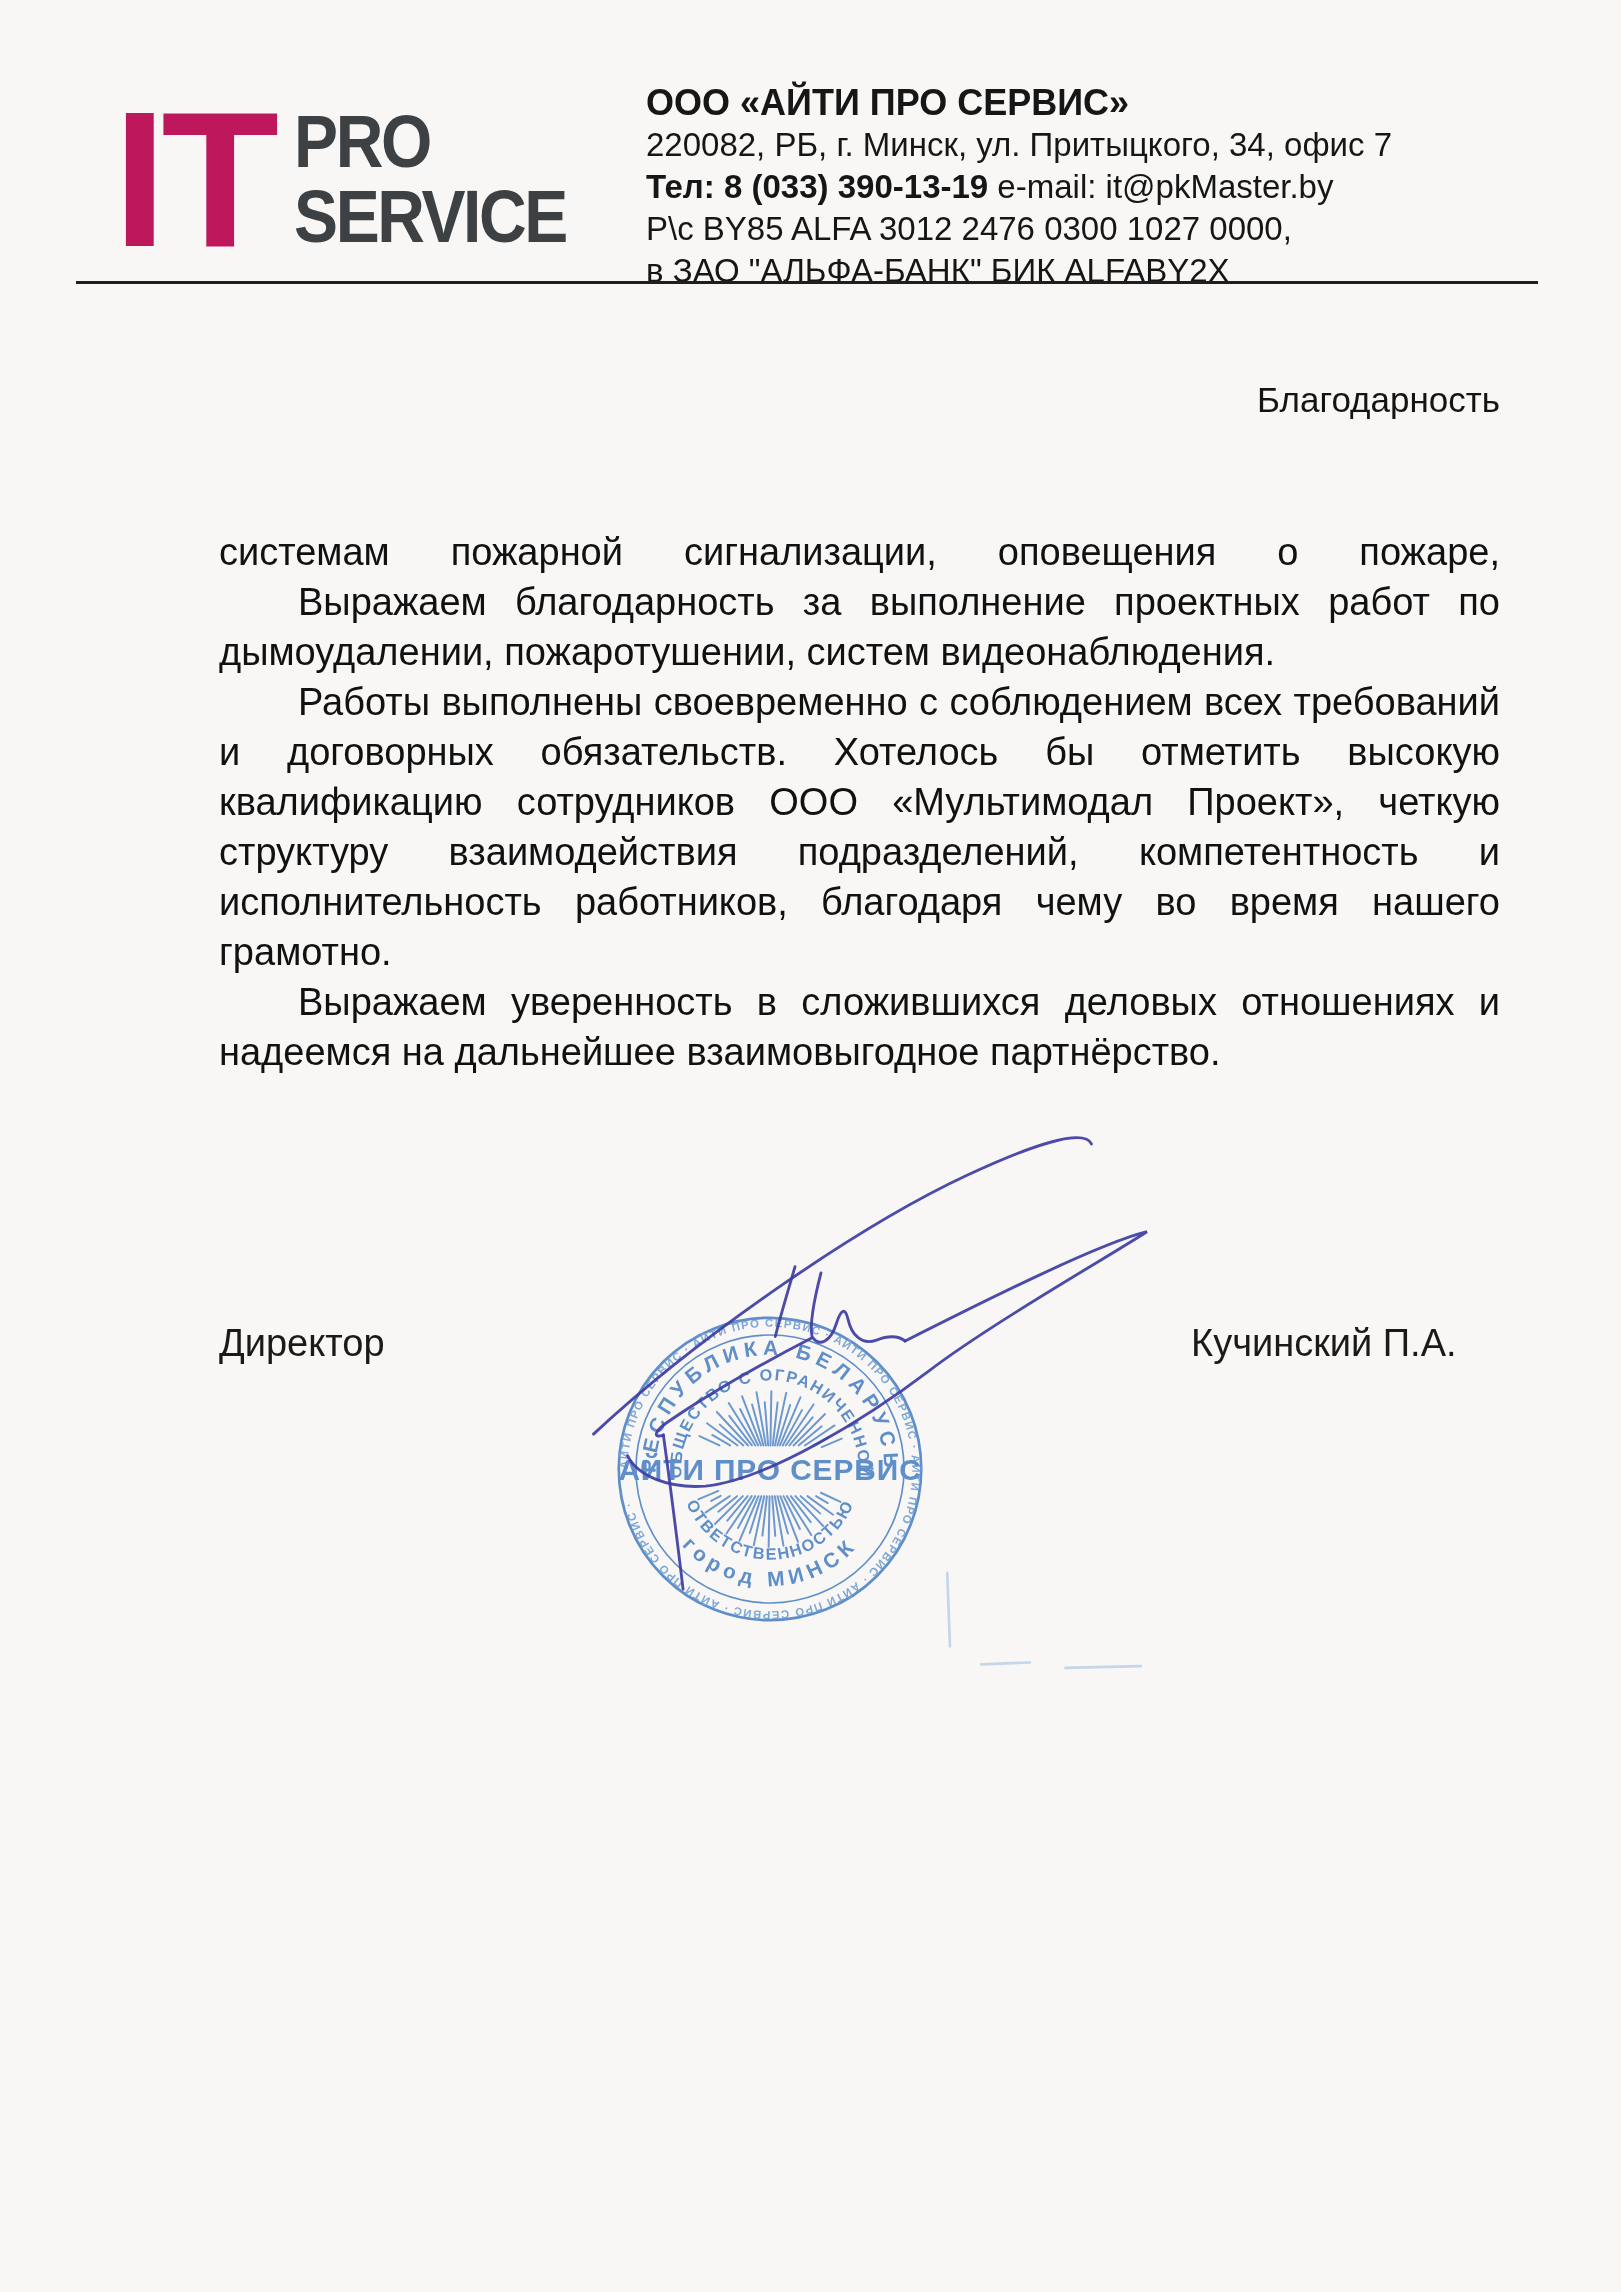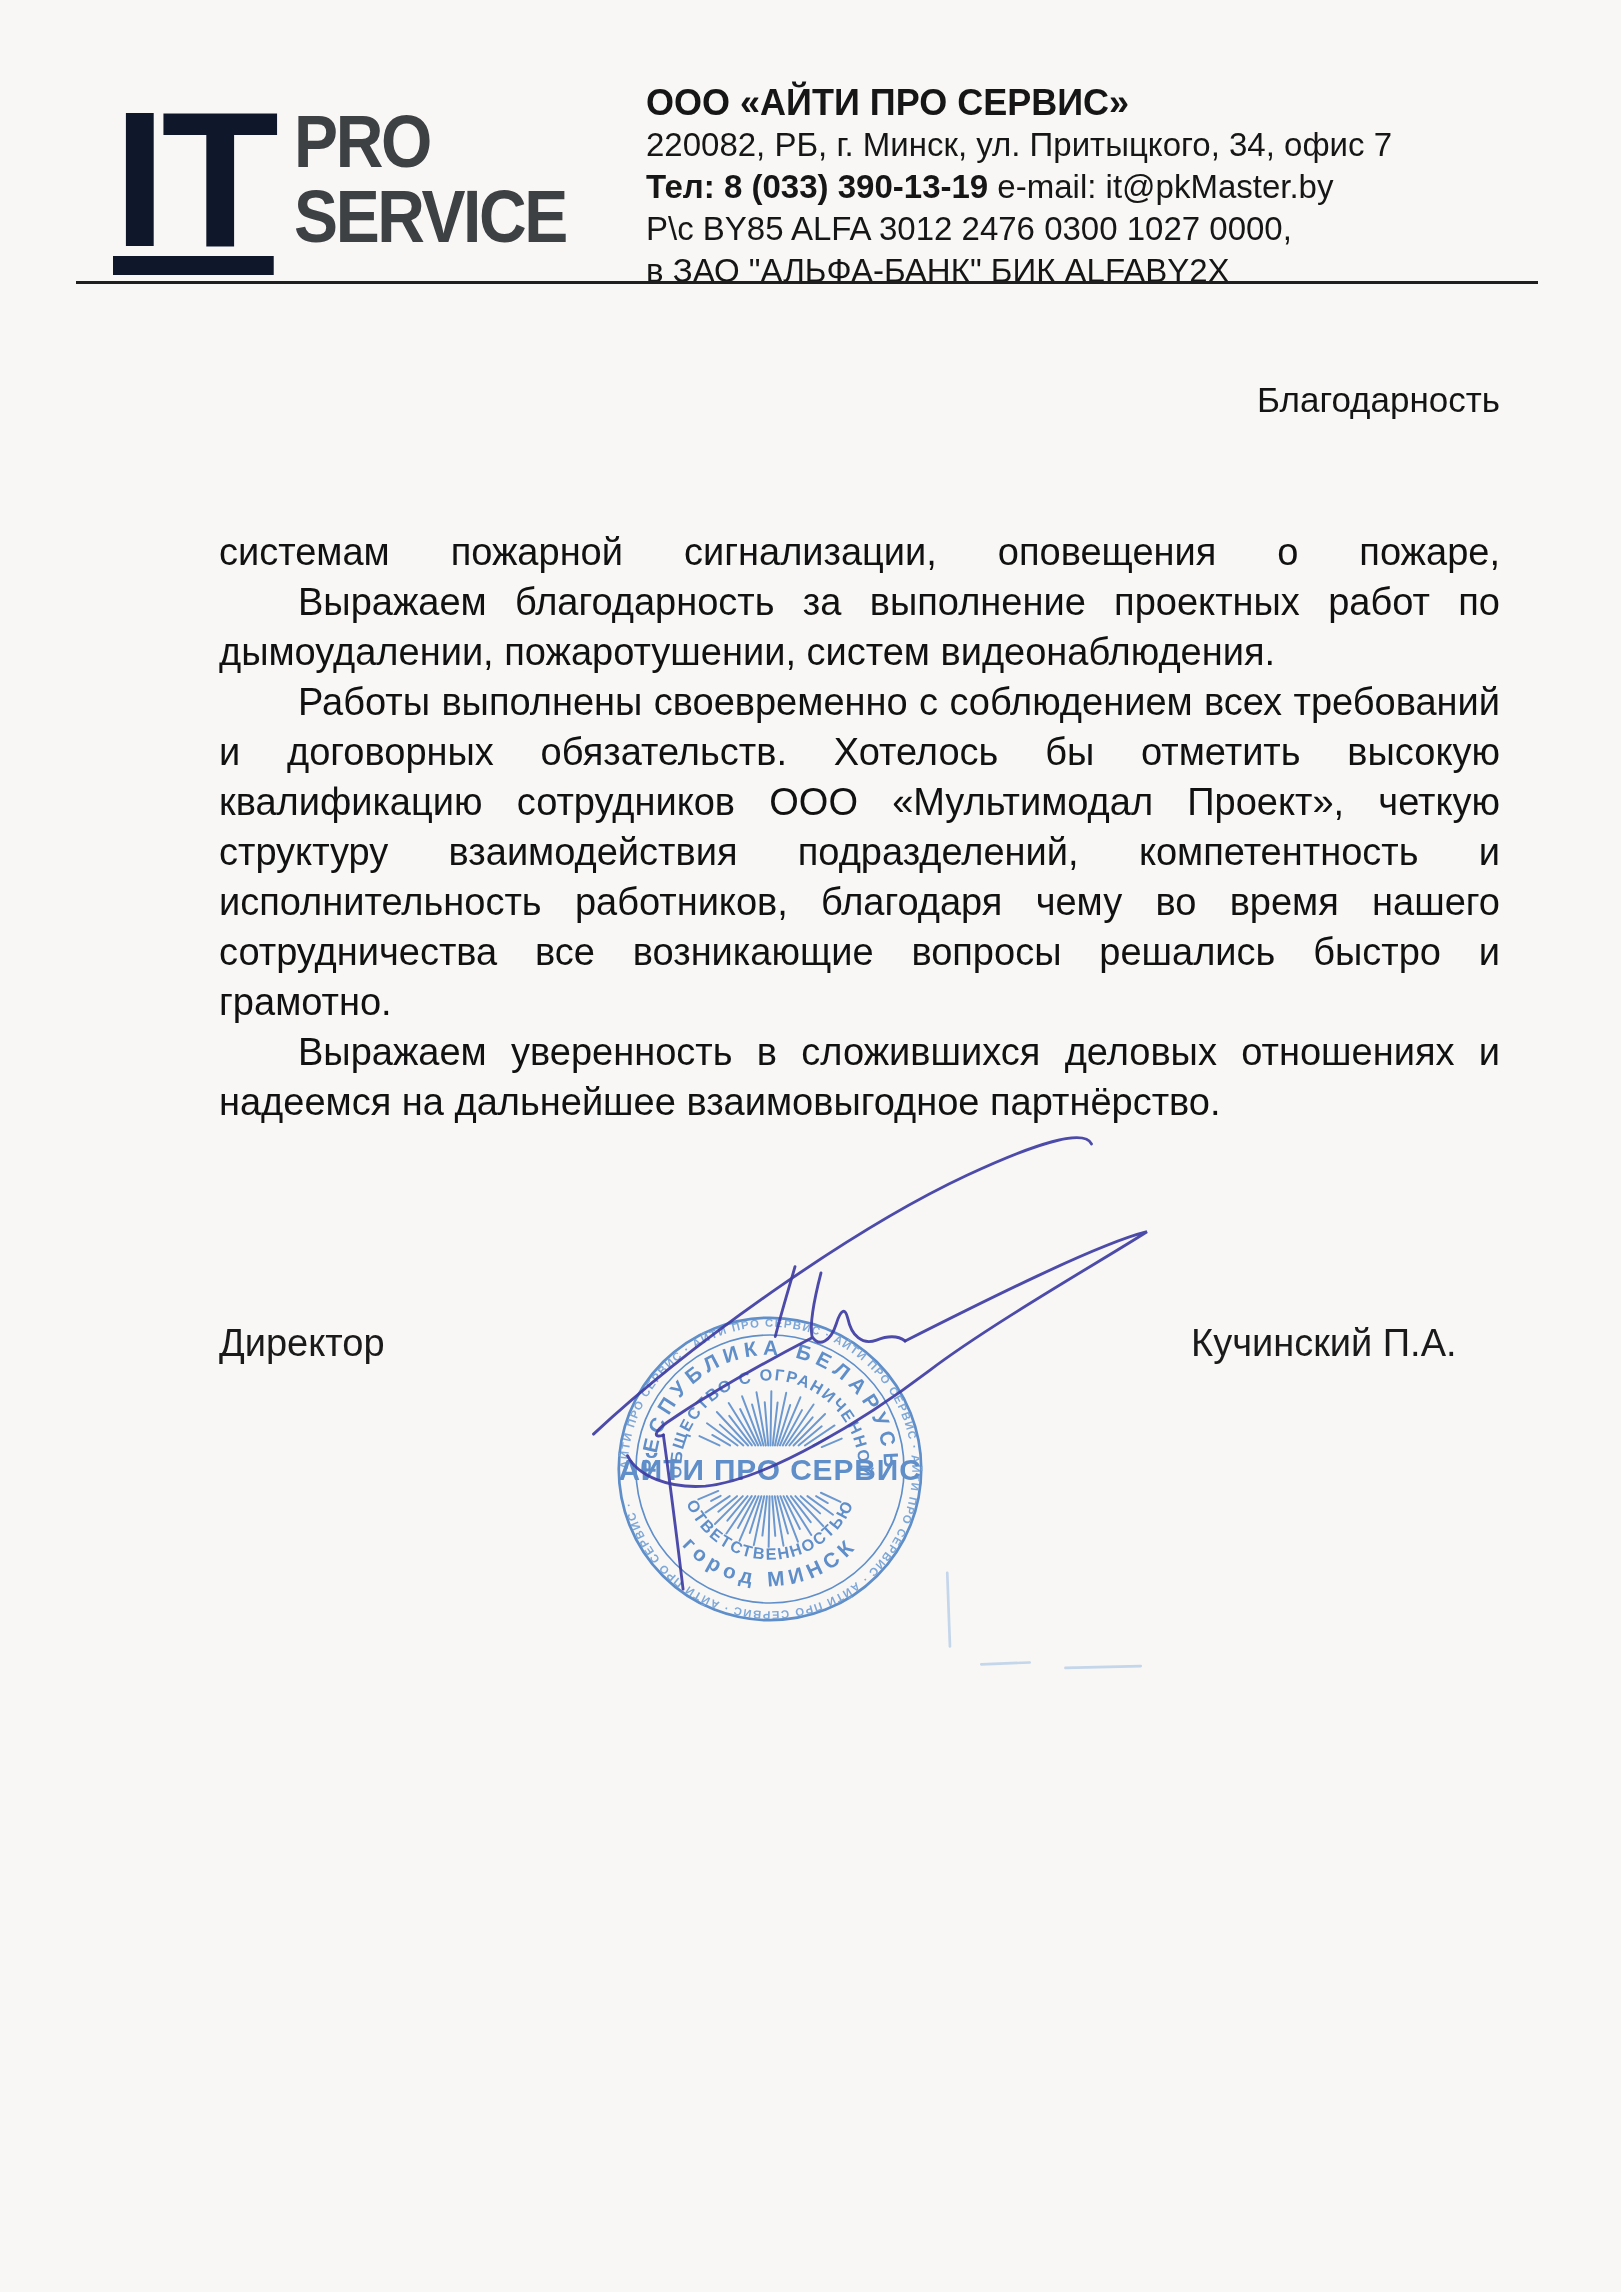--- a/index.html
+++ b/index.html
@@ -6,21 +6,21 @@
   .page{
     position:relative; width:1621px; height:2293px;
     background:#f8f7f5;
     font-family:"Liberation Sans","DejaVu Sans",sans-serif;
     color:#1a1a1a; overflow:hidden;
   }
   
   .logo-it{
     position:absolute; left:113px; top:83px;
     font-size:193px; font-weight:700; letter-spacing:-5.4px;
-    line-height:1; color:#0f172a;text-decoration:underline;
+    line-height:1; color:#be185d;
   }
   .logo-side{
     position:absolute; left:294px; top:104px;
     font-size:75px; font-weight:700; letter-spacing:-2.7px;
     line-height:75px; color:#3e4144;
     transform:scaleX(0.88); transform-origin:left top;
   }
   
   .contacts{
     position:absolute; top:82px; right:79px; width:896px;
@@ -96,21 +96,20 @@
 
   <div class="body-text">
     <div class="bline">системам пожарной сигнализации, оповещения о пожаре,</div>
     <div class="bline indent">Выражаем благодарность за выполнение проектных работ по</div>
     <div class="bline end">дымоудалении, пожаротушении, систем видеонаблюдения.</div>
     <div class="bline indent">Работы выполнены своевременно с соблюдением всех требований</div>
     <div class="bline">и договорных обязательств. Хотелось бы отметить высокую</div>
     <div class="bline">квалификацию сотрудников ООО «Мультимодал Проект», четкую</div>
     <div class="bline">структуру взаимодействия подразделений, компетентность и</div>
     <div class="bline">исполнительность работников, благодаря чему во время нашего</div>
-    <div class="bline">сотрудничества все возникающие вопросы решались быстро и</div>
     <div class="bline end">грамотно.</div>
     <div class="bline indent">Выражаем уверенность в сложившихся деловых отношениях и</div>
     <div class="bline end">надеемся на дальнейшее взаимовыгодное партнёрство.</div>
   </div>
 
   <div class="role">Директор</div>
   <div class="person">Кучинский П.А.</div>
 
   <svg class="stamp" viewBox="0 0 360 360">
     <defs>

